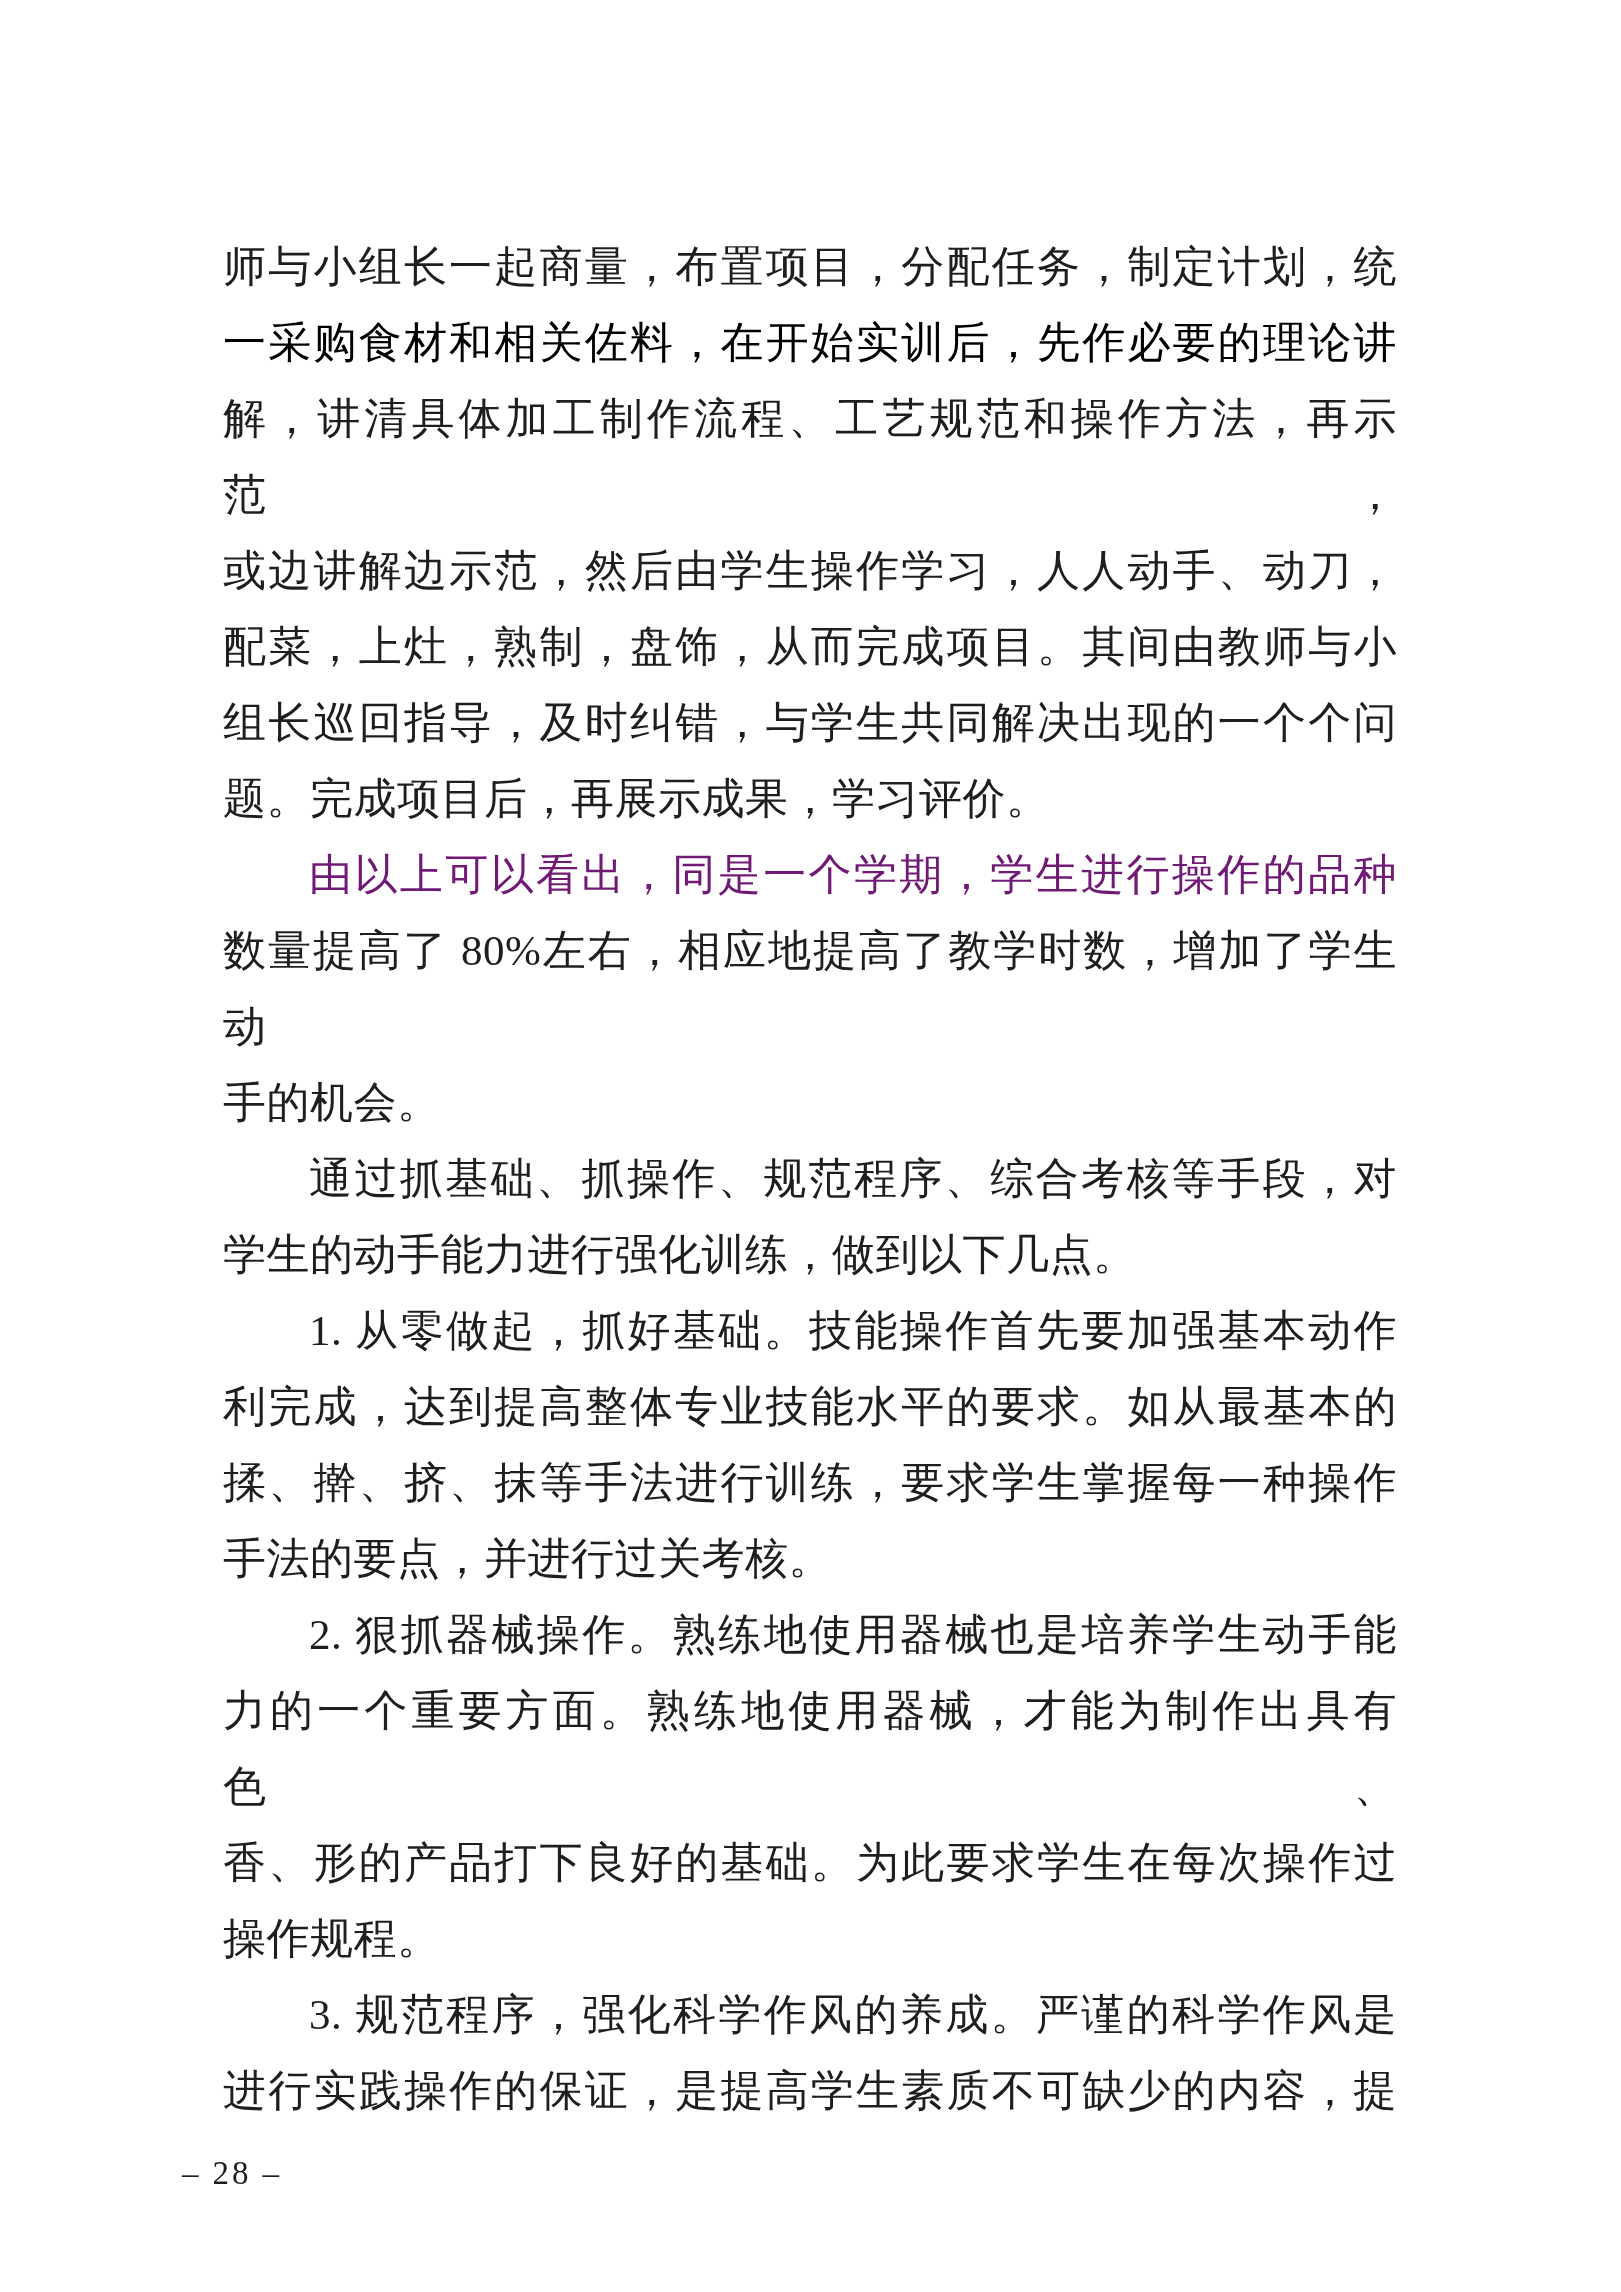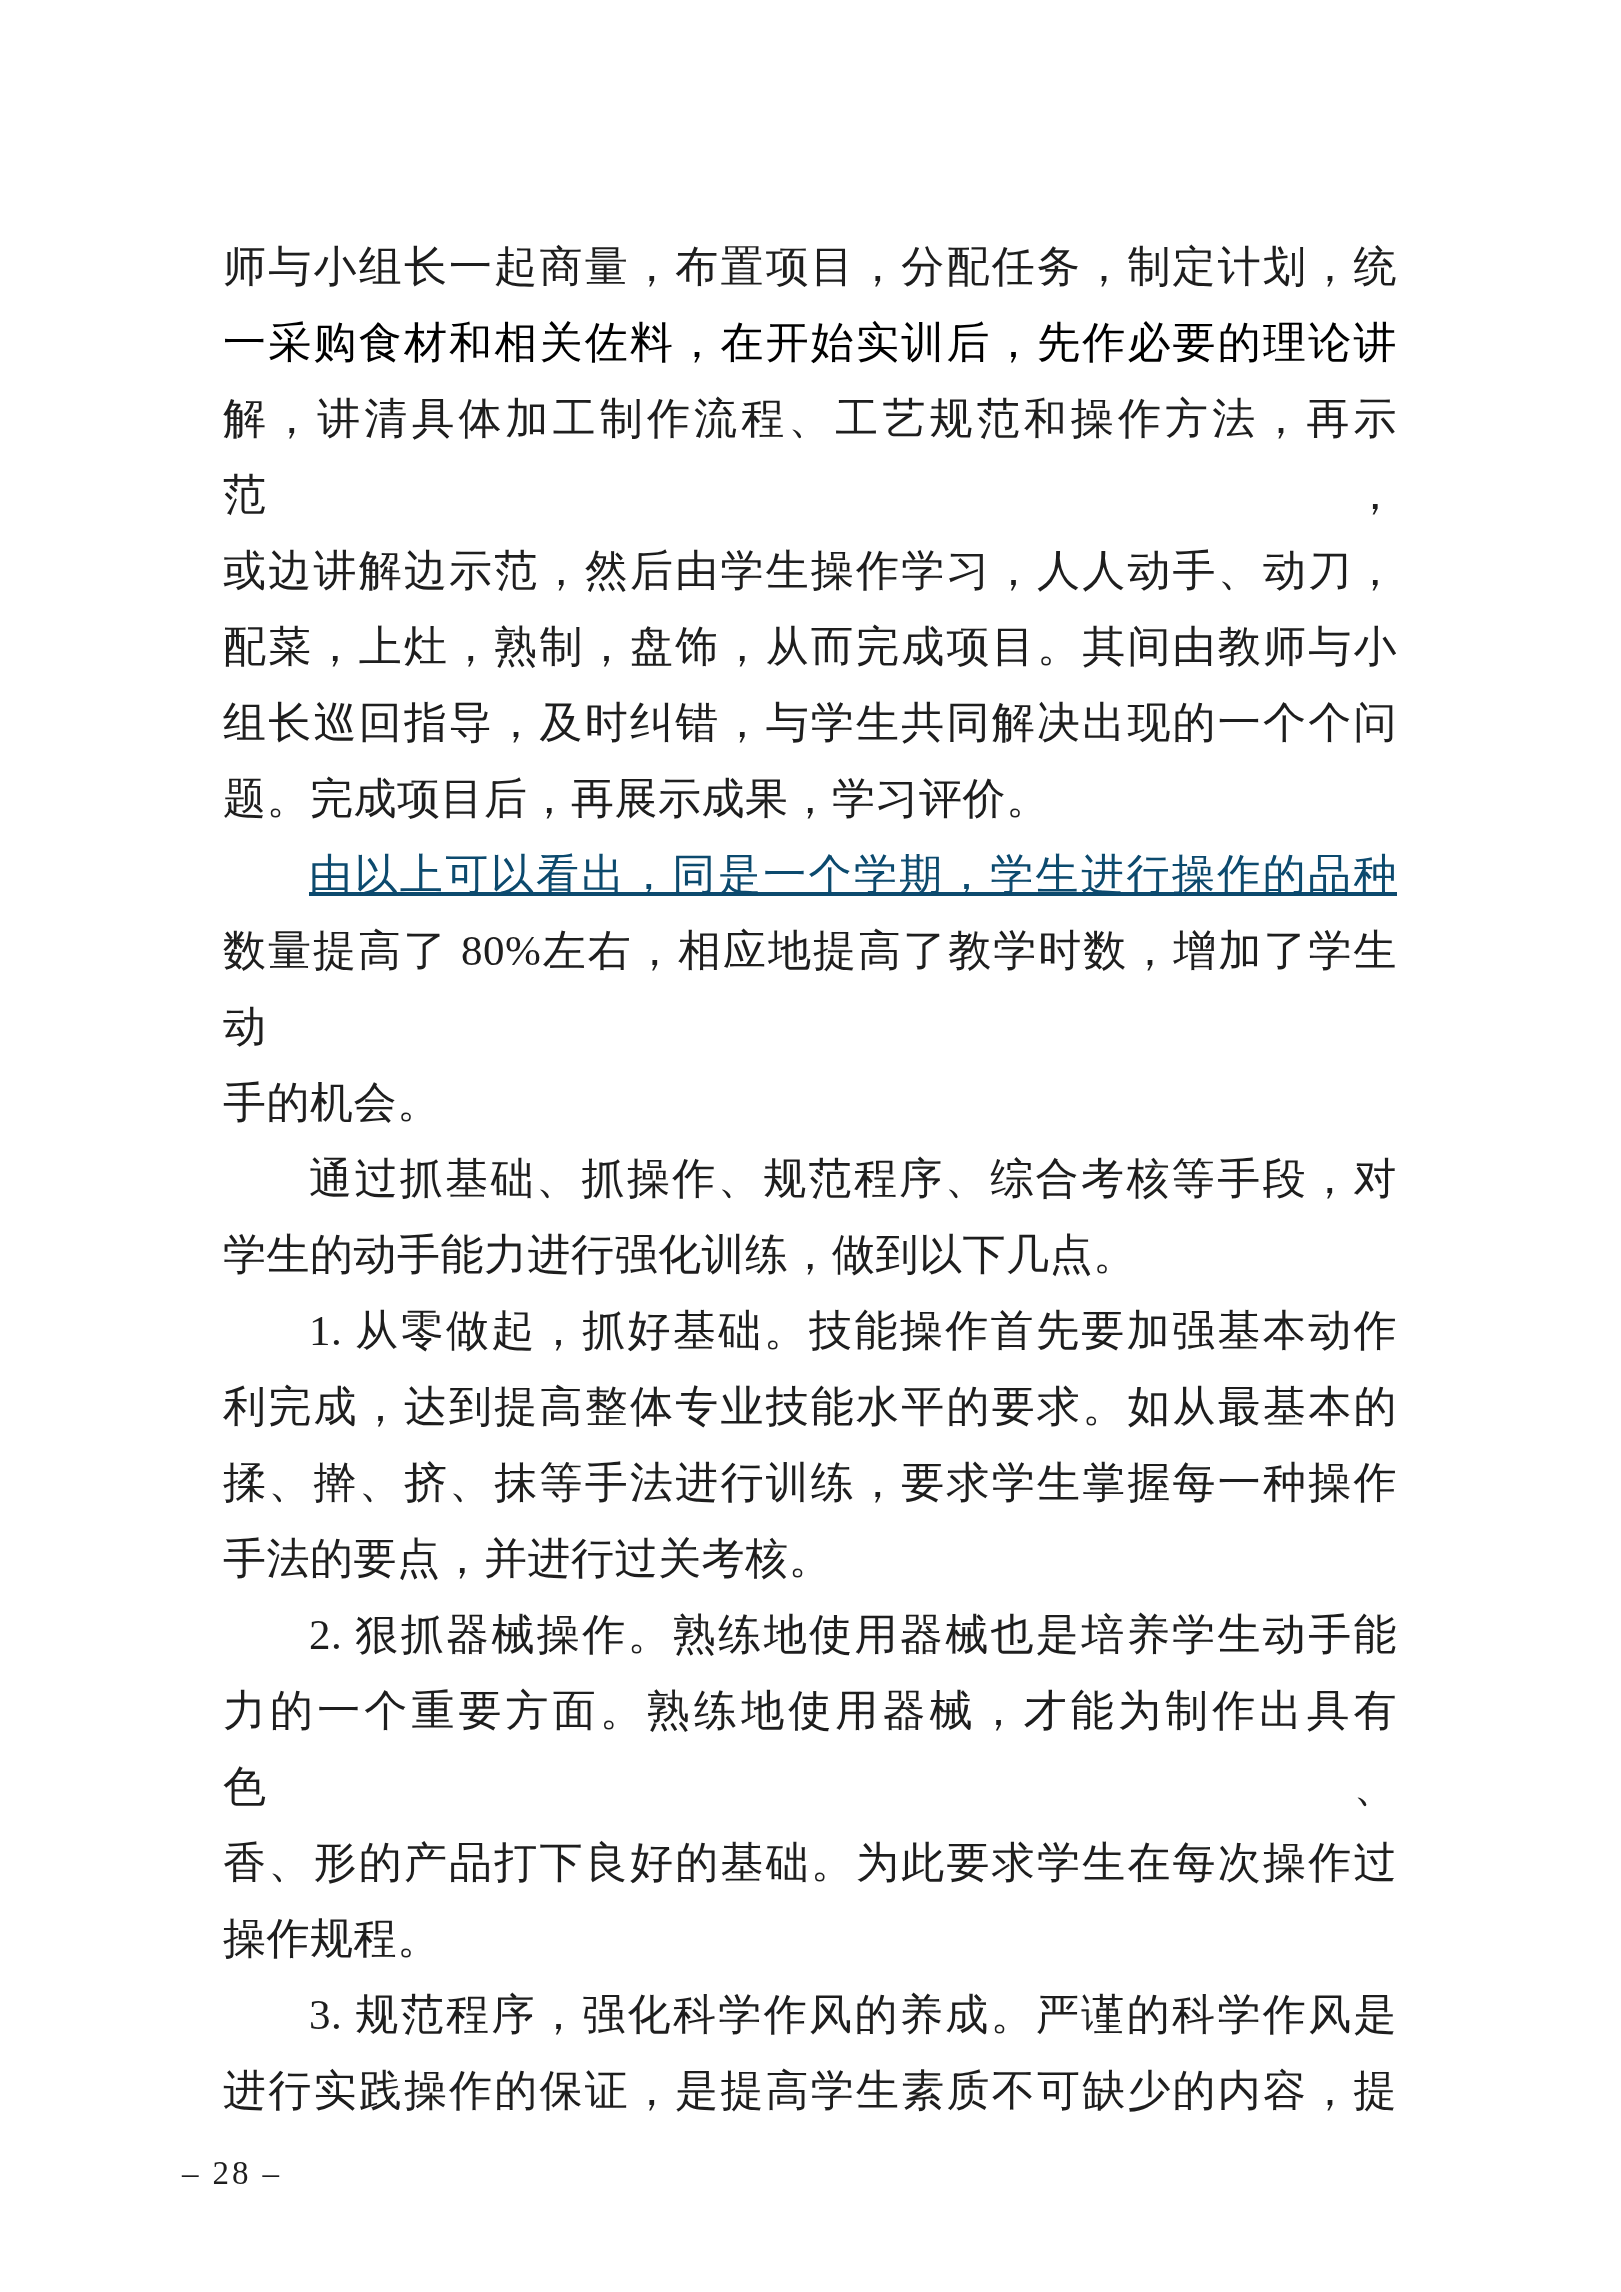--- a/index.html
+++ b/index.html
@@ -60,21 +60,21 @@
 
 <div class="page">
   <div class="body-text">
       <p class="line fill" style="color: rgb(30, 30, 30);">师与小组长一起商量，布置项目，分配任务，制定计划，统</p>
       <p class="line fill" style="color: #000000;">一采购食材和相关佐料，在开始实训后，先作必要的理论讲</p>
       <p class="line fill" style="color: rgb(30, 30, 30);">解，讲清具体加工制作流程、工艺规范和操作方法，再示范，</p>
       <p class="line fill" style="color: rgb(30, 30, 30);">或边讲解边示范，然后由学生操作学习，人人动手、动刀，</p>
       <p class="line fill" style="color: rgb(30, 30, 30);">配菜，上灶，熟制，盘饰，从而完成项目。其间由教师与小</p>
       <p class="line fill" style="color: rgb(30, 30, 30);">组长巡回指导，及时纠错，与学生共同解决出现的一个个问</p>
       <p class="line" style="color: rgb(30, 30, 30);">题。完成项目后，再展示成果，学习评价。</p>
-      <p class="line indent fill" style="color: #0c4a6e; text-decoration: underline;">由以上可以看出，同是一个学期，学生进行操作的品种</p>
+      <p class="line indent fill" style="color: #701a75;">由以上可以看出，同是一个学期，学生进行操作的品种</p>
       <p class="line fill" style="color: rgb(30, 30, 30);">数量提高了 80%左右，相应地提高了教学时数，增加了学生动</p>
       <p class="line" style="color: rgb(30, 30, 30);">手的机会。</p>
       <p class="line indent fill" style="color: rgb(30, 30, 30);">通过抓基础、抓操作、规范程序、综合考核等手段，对</p>
       <p class="line" style="color: rgb(30, 30, 30);">学生的动手能力进行强化训练，做到以下几点。</p>
       <p class="line indent fill" style="color: rgb(30, 30, 30);">1. 从零做起，抓好基础。技能操作首先要加强基本动作</p>
       <p class="line fill" style="color: rgb(30, 30, 30);">利完成，达到提高整体专业技能水平的要求。如从最基本的</p>
       <p class="line fill" style="color: rgb(30, 30, 30);">揉、擀、挤、抹等手法进行训练，要求学生掌握每一种操作</p>
       <p class="line" style="color: rgb(30, 30, 30);">手法的要点，并进行过关考核。</p>
       <p class="line indent fill" style="color: rgb(30, 30, 30);">2. 狠抓器械操作。熟练地使用器械也是培养学生动手能</p>
       <p class="line fill" style="color: rgb(30, 30, 30);">力的一个重要方面。熟练地使用器械，才能为制作出具有色、</p>

